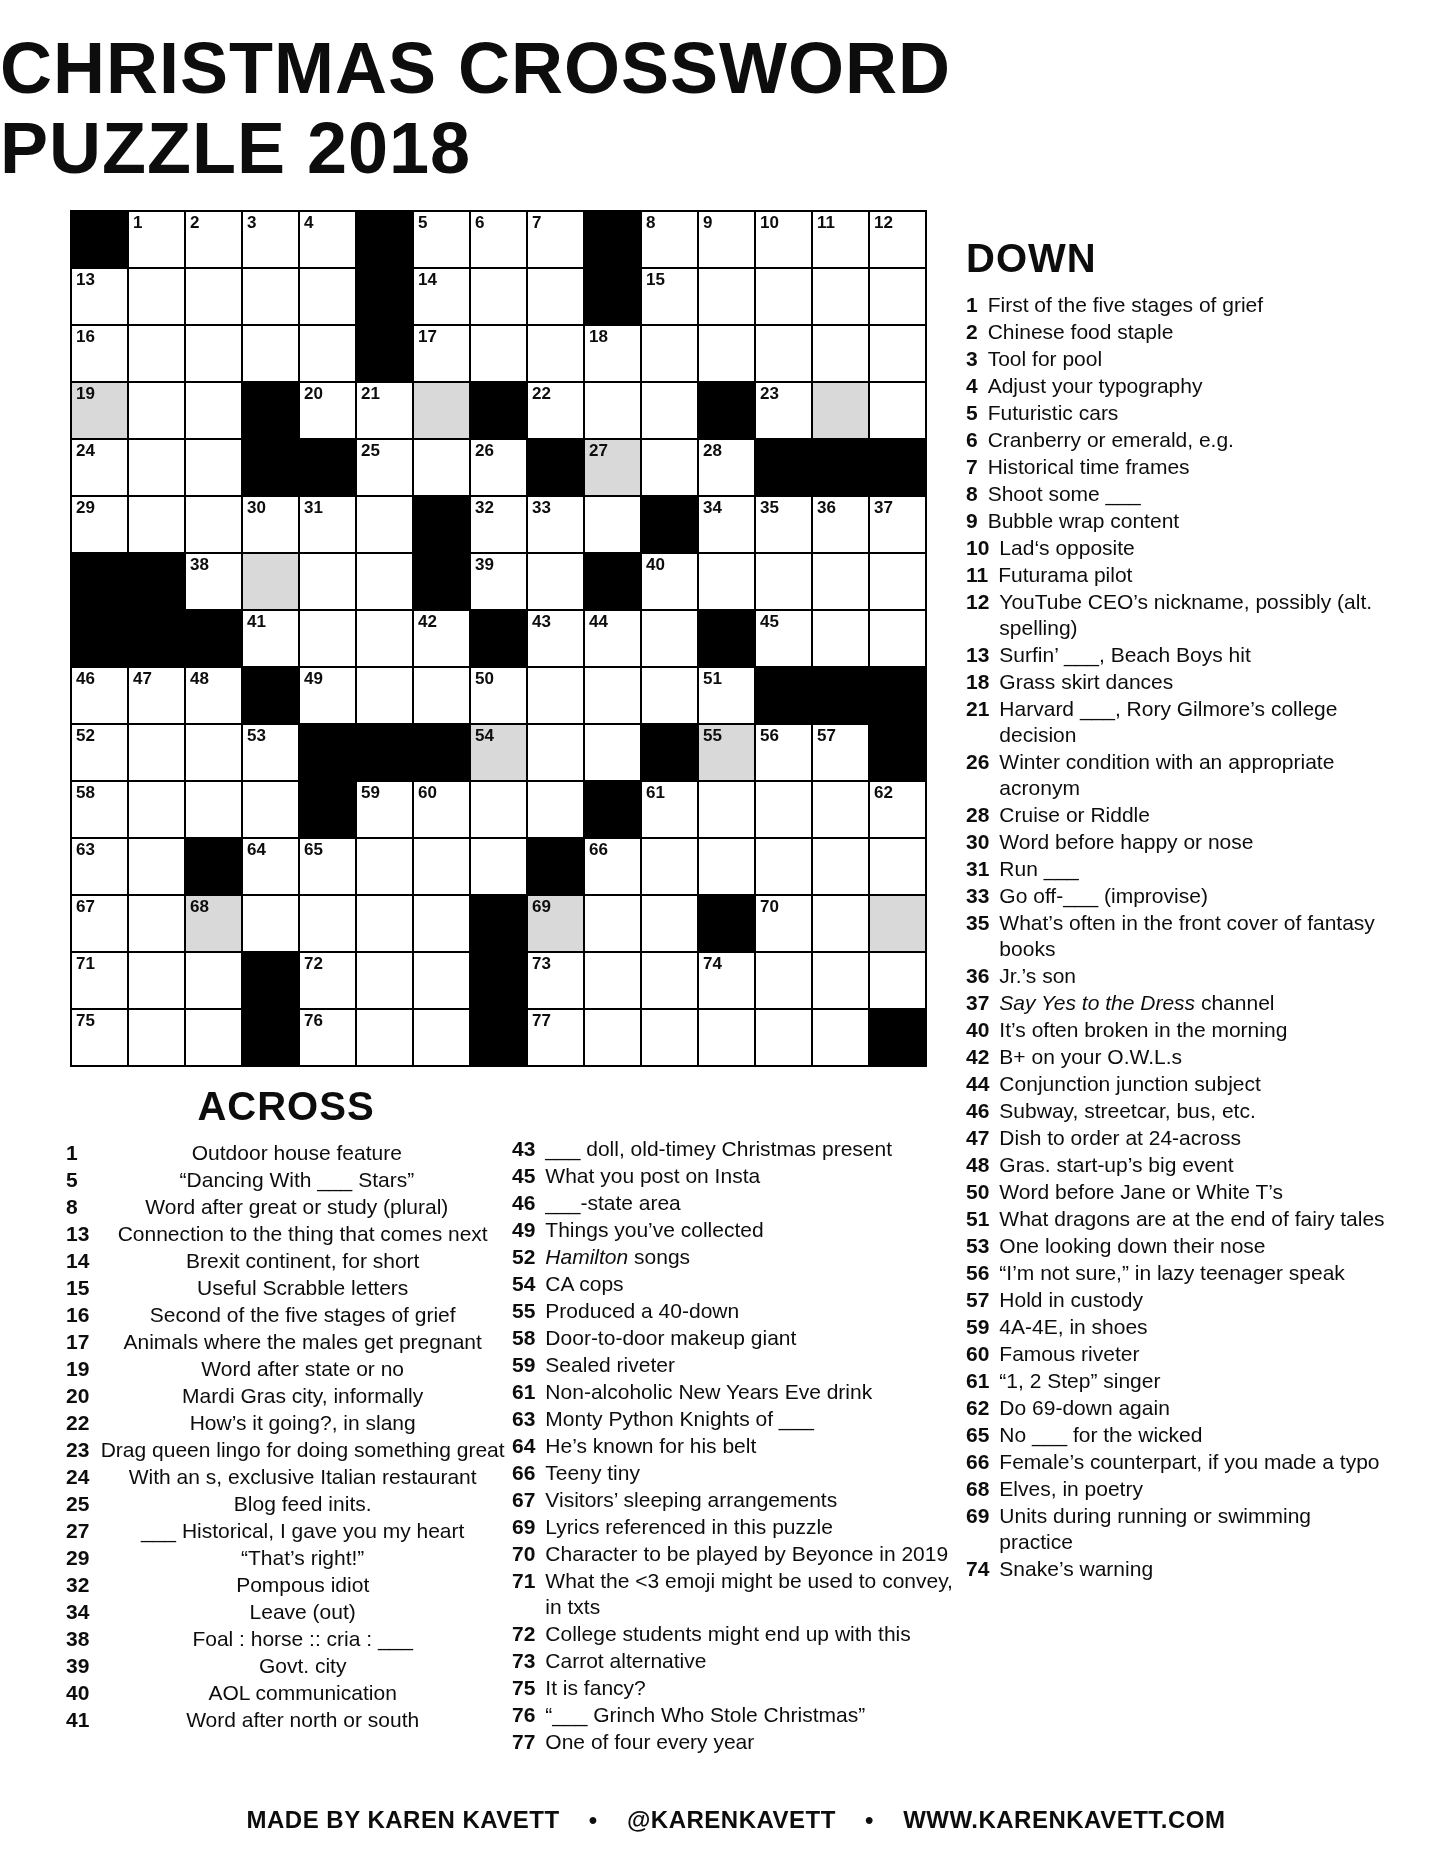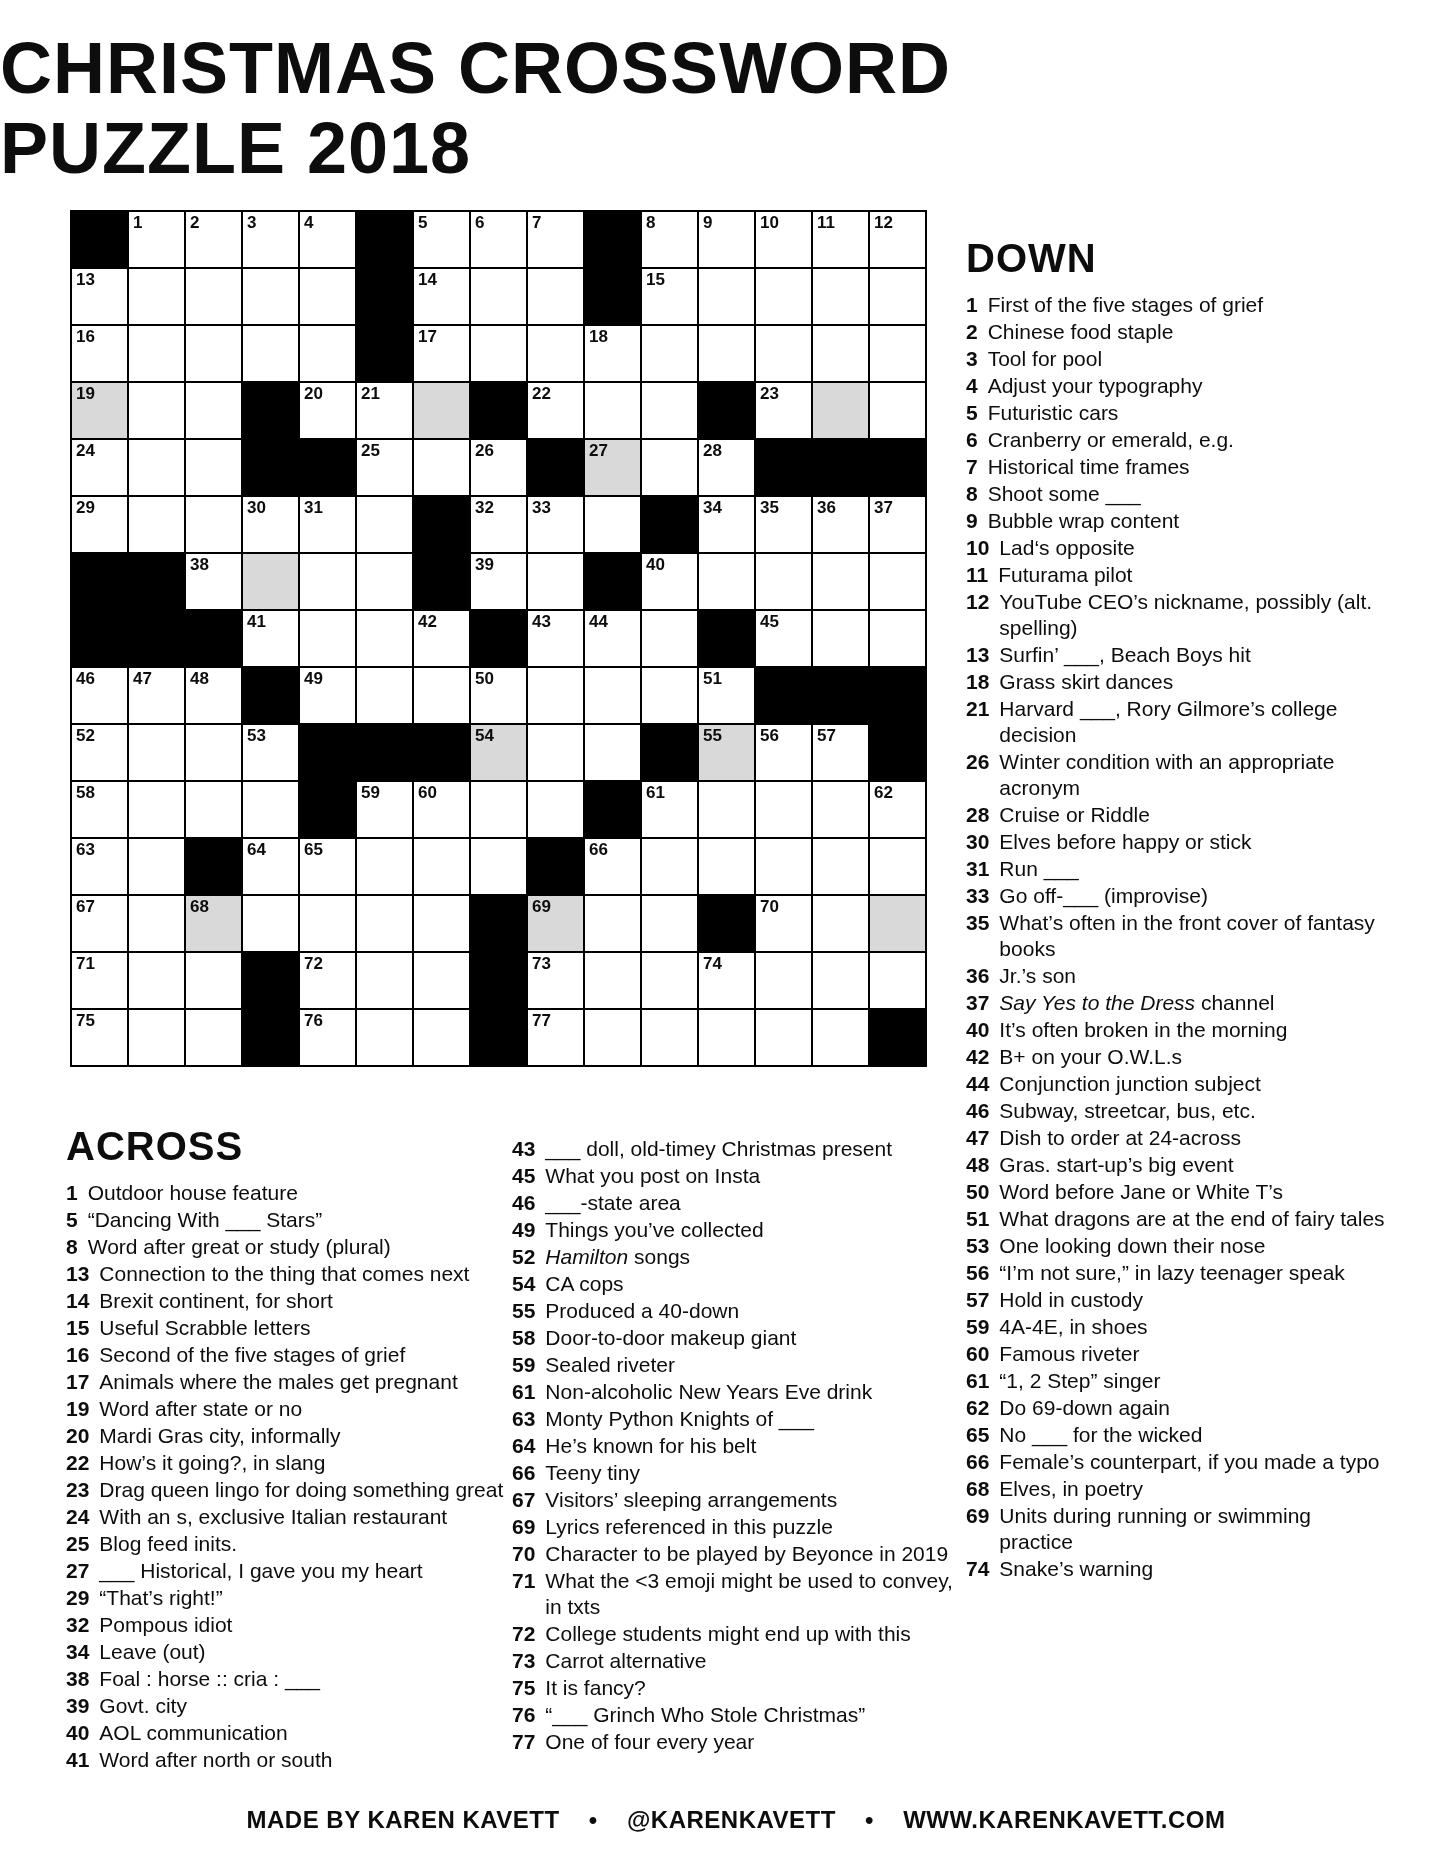--- a/index.html
+++ b/index.html
@@ -31,21 +31,21 @@
   .col{position:absolute;margin-top:28px;}
   .col-heading{
     font-weight:700;font-size:40px;line-height:44px;letter-spacing:1px;
     margin:0 0 12px 0;
   }
   .clues{display:block;}
   .clue{display:flex;align-items:flex-start;font-size:21px;line-height:26px;margin:0 0 1px 0;}
   .cn{font-weight:700;margin-right:10px;white-space:nowrap;}
   .ct{flex:1;}
   .down-col{left:966px;top:208px;width:420px;}
-  .across-left{left:66px;top:1096px;width:440px;}
+  .across-left{left:66px;top:1056px;width:440px;text-align:center;}
   .across-mid{left:512px;top:1108px;width:448px;}
   .footer{
     position:absolute;left:16px;top:1806px;width:1440px;text-align:center;
     font-size:24px;font-weight:700;letter-spacing:0.5px;
   }
   .footer .sep{display:inline-block;margin:0 22px;}
 </style>
 </head>
 <body>
 
@@ -502,21 +502,21 @@
       <div class="clue">
         <span class="cn">26</span>
         <span class="ct">Winter condition with an appropriate acronym</span>
       </div>
       <div class="clue">
         <span class="cn">28</span>
         <span class="ct">Cruise or Riddle</span>
       </div>
       <div class="clue">
         <span class="cn">30</span>
-        <span class="ct">Elves before happy or stick</span>
+        <span class="ct">Word before happy or nose</span>
       </div>
       <div class="clue">
         <span class="cn">31</span>
         <span class="ct">Run ___</span>
       </div>
       <div class="clue">
         <span class="cn">33</span>
         <span class="ct">Go off-___ (improvise)</span>
       </div>
       <div class="clue">

